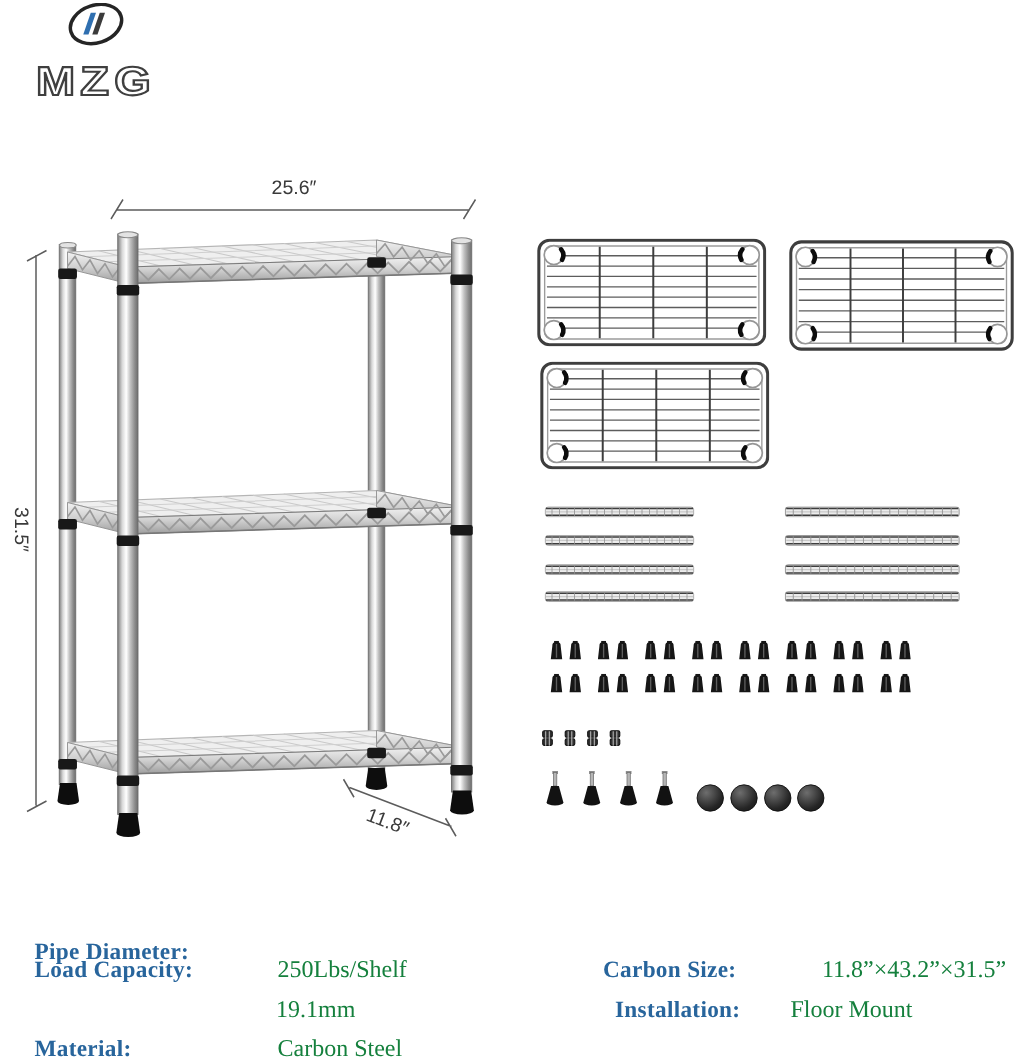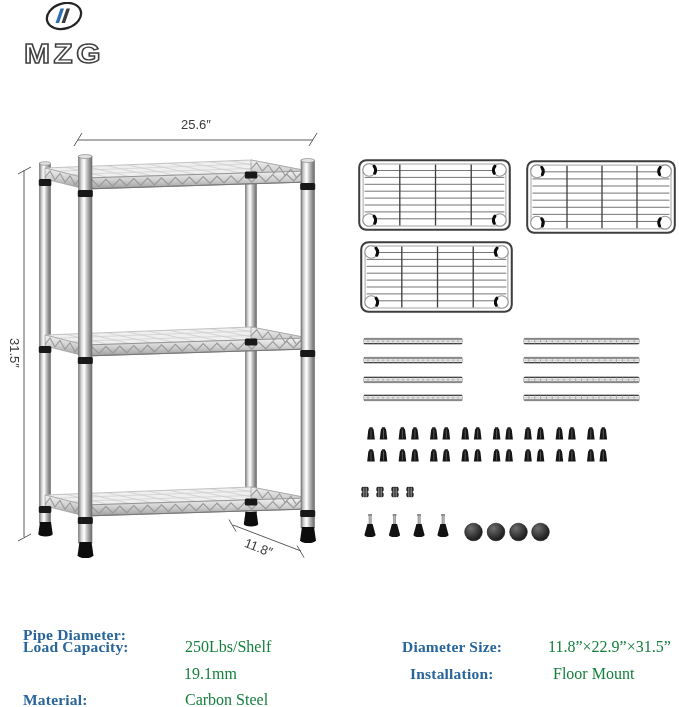--- a/index.html
+++ b/index.html
@@ -231,19 +231,19 @@
     </g>
   </svg>
 
   <div class="specs">
     <span class="spec-label" style="left:23px;top:638px">Load Capacity:</span>
     <span class="spec-value" style="left:185px;top:638px">250Lbs/Shelf</span>
     <span class="spec-label" style="left:23px;top:626px">Pipe Diameter:</span>
     <span class="spec-value" style="left:184px;top:665px">19.1mm</span>
     <span class="spec-label" style="left:23px;top:691px">Material:</span>
     <span class="spec-value" style="left:185px;top:691px">Carbon Steel</span>
-    <span class="spec-label" style="left:402px;top:638px">Diameter Size:</span>
-    <span class="spec-value" style="left:548px;top:638px">11.8”×22.9”×31.5”</span>
+    <span class="spec-label" style="left:402px;top:638px">Carbon Size:</span>
+    <span class="spec-value" style="left:548px;top:638px">11.8”×43.2”×31.5”</span>
     <span class="spec-label" style="left:410px;top:665px">Installation:</span>
-    <span class="spec-value" style="left:553px;top:665px">Floor Mount</span>
+    <span class="spec-value" style="left:527px;top:665px">Floor Mount</span>
   </div>
 
 </div>
 
 </body></html>

